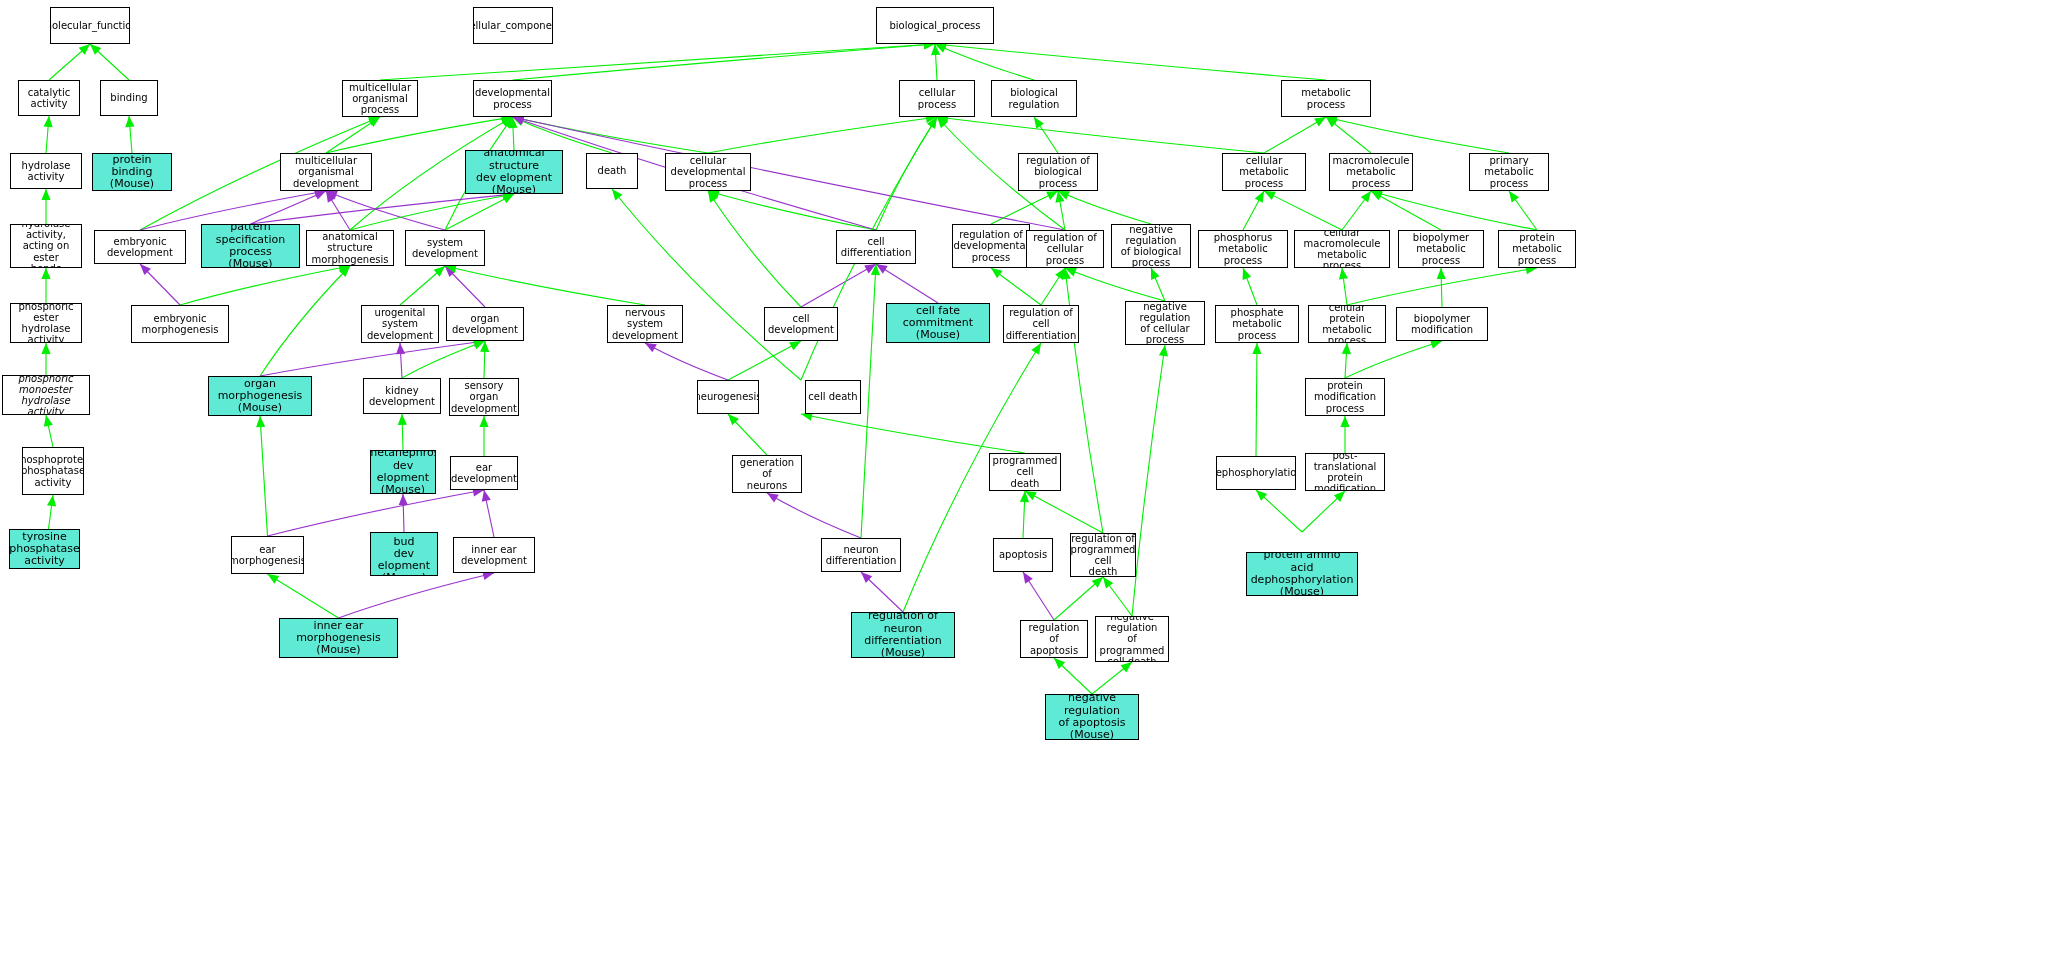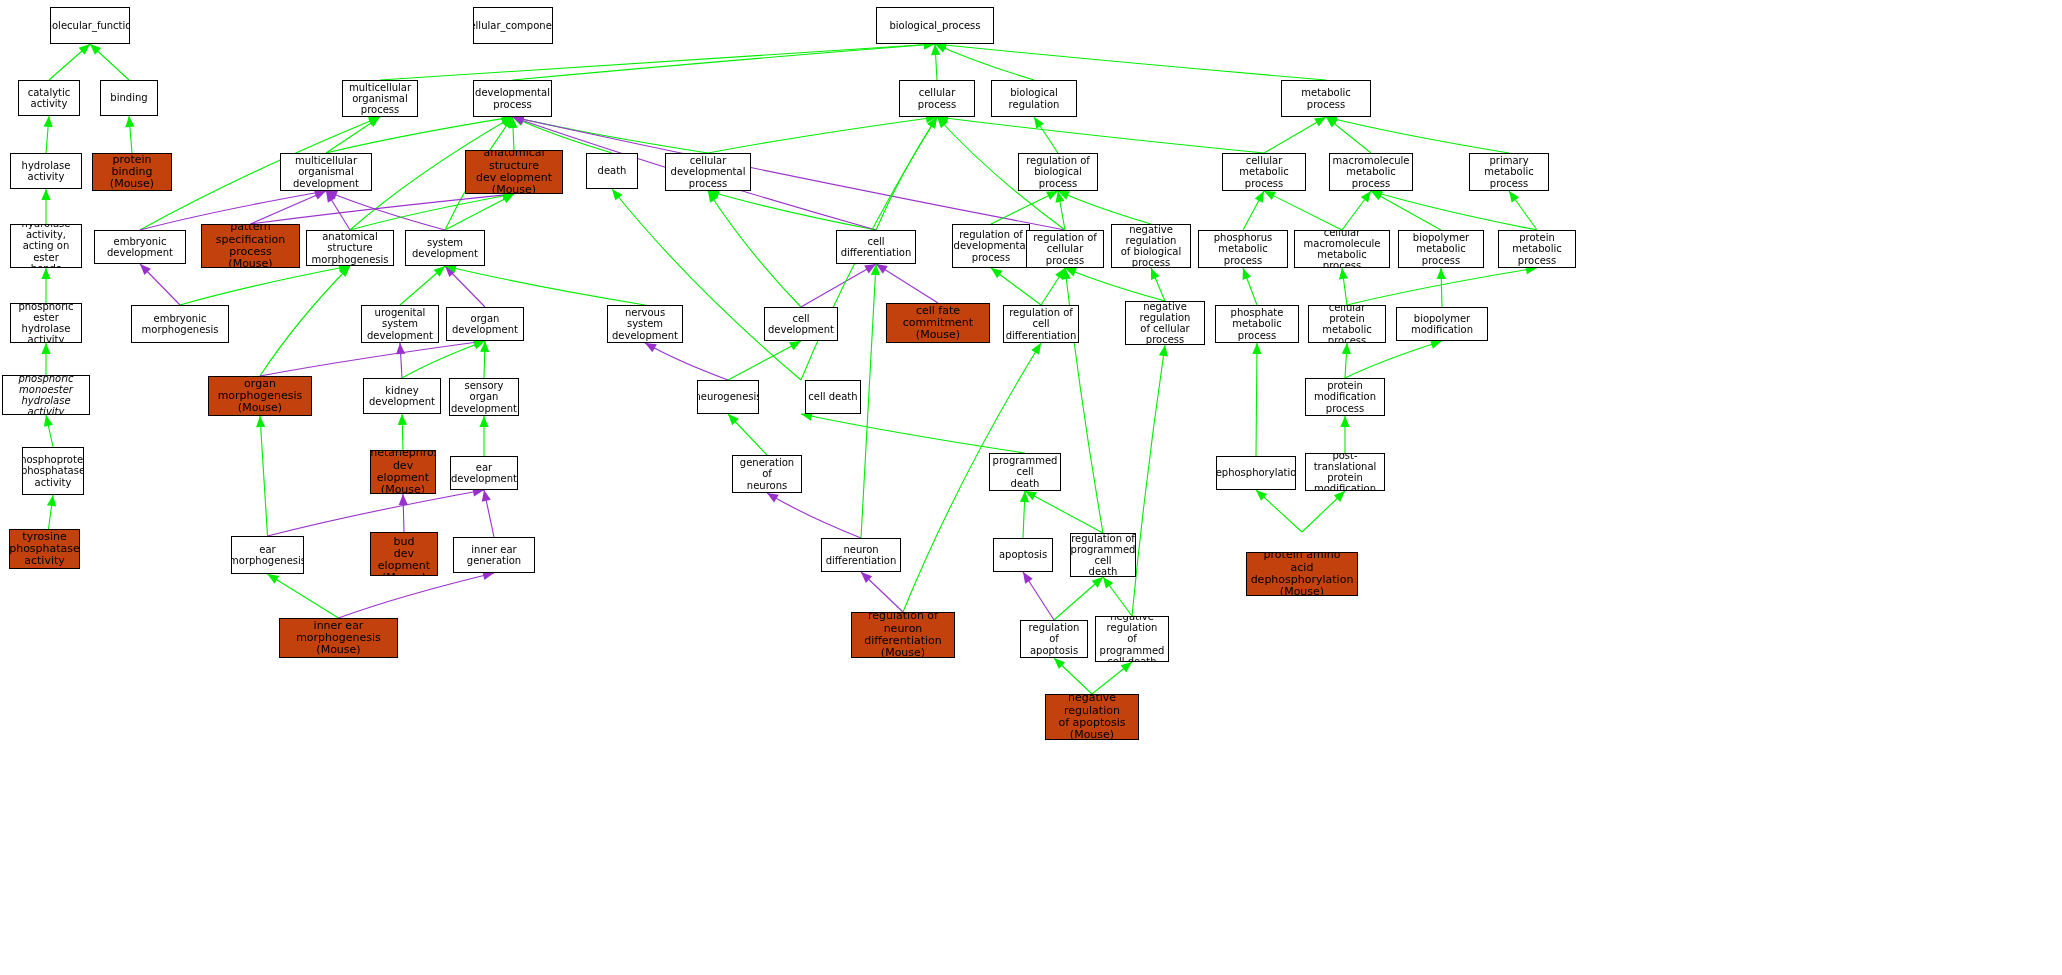--- a/index.html
+++ b/index.html
@@ -20,21 +20,21 @@
     background:#ffffff;
     display:flex;
     align-items:center;
     justify-content:center;
     text-align:center;
     line-height:1.12;
     color:#000000;
     overflow:hidden;
   }
   .node span{display:block;padding:0 2px;white-space:pre-line;}
-  .node.hl{background:#c2410c;}
+  .node.hl{background:#5eead4;}
   .node.small{font-size:10px;}
   .node.mid{font-size:11px;}
 </style>
 </head>
 <body>
 
 <div id="canvas">
   <svg id="edges" width="2062" height="975" viewBox="0 0 2062 975">
       <g>
         <path d="M 49 80 L 90 44" stroke="#00ee00" stroke-width="1.1" fill="none"></path>
@@ -679,21 +679,21 @@
     </div>
     <div class="node small" style="left: 231px; top: 536px; width: 73px; height: 38px;">
       <span>ear morphogenesis</span>
     </div>
     <div class="node mid hl" style="left: 370px; top: 532px; width: 68px; height: 44px;">
       <span>ureteric bud
 dev elopment
 (Mouse)</span>
     </div>
     <div class="node small" style="left: 453px; top: 537px; width: 82px; height: 36px;">
-      <span>inner ear generation</span>
+      <span>inner ear development</span>
     </div>
     <div class="node small" style="left: 821px; top: 538px; width: 80px; height: 34px;">
       <span>neuron differentiation</span>
     </div>
     <div class="node small" style="left: 993px; top: 538px; width: 60px; height: 34px;">
       <span>apoptosis</span>
     </div>
     <div class="node small" style="left: 1070px; top: 533px; width: 66px; height: 44px;">
       <span>regulation of
 programmed cell

